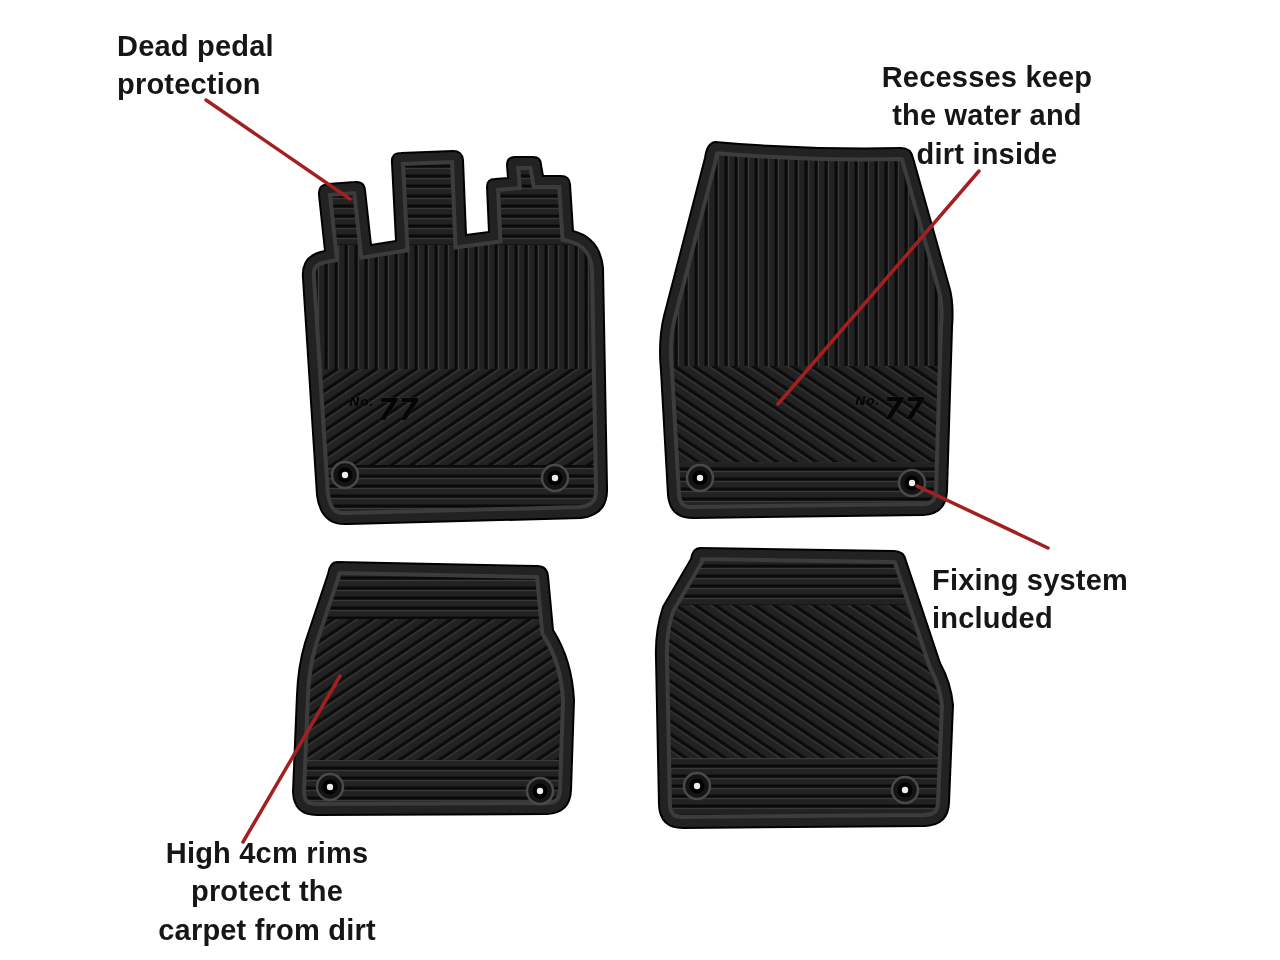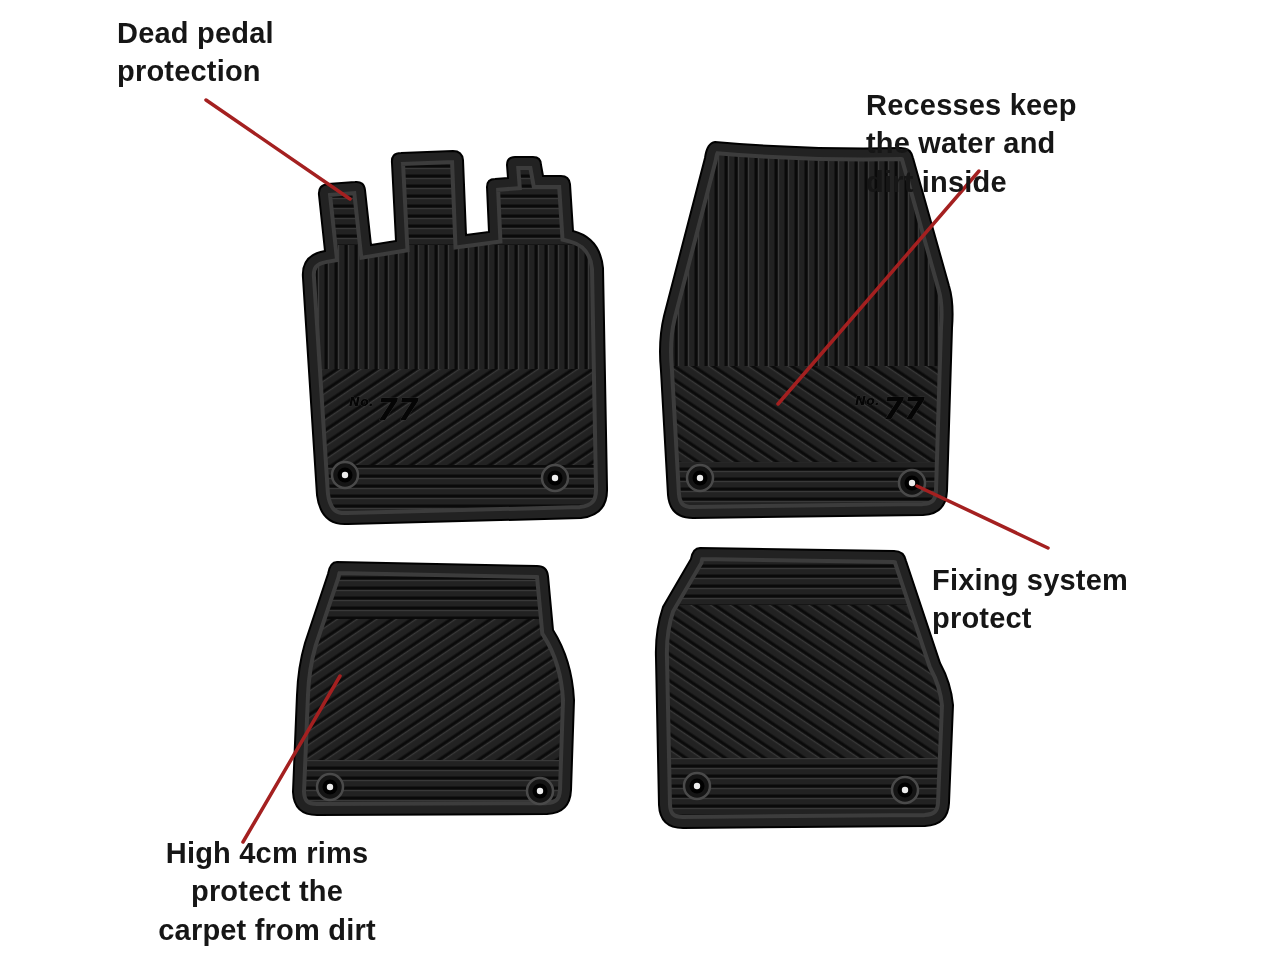--- a/index.html
+++ b/index.html
@@ -4,21 +4,21 @@
 <style>
   html,body{margin:0;padding:0;background:#ffffff;}
   #canvas{
     position:relative;width:1280px;height:960px;background:#ffffff;
     overflow:hidden;font-family:"Liberation Sans",sans-serif;
   }
   .label{
     position:absolute;font-weight:800;font-size:29px;line-height:1.32;
     color:#161616;white-space:pre-line;letter-spacing:.2px;
   }
-  .right{text-align:left;margin-top:28px;}
+  .right{text-align:center;}
   .mat{position:absolute;}
   #annot-lines{position:absolute;left:0;top:0;pointer-events:none;}
 </style>
 </head>
 <body>
 
 <div id="canvas" style="background: rgb(255, 255, 255);">
 
   <svg width="0" height="0" style="position:absolute" aria-hidden="true">
     <defs>
@@ -131,24 +131,24 @@
     <use href="#hole" x="257" y="247"></use>
   </svg>
 
   <svg id="annot-lines" width="1280" height="960" viewBox="0 0 1280 960">
     <line class="red-line" x1="206" y1="100" x2="350" y2="199" stroke="#a42020" stroke-width="3.5" stroke-linecap="round"></line>
     <line class="red-line" x1="979" y1="171" x2="778" y2="404" stroke="#a42020" stroke-width="3.5" stroke-linecap="round"></line>
     <line class="red-line" x1="917" y1="486" x2="1048" y2="548" stroke="#a42020" stroke-width="3.5" stroke-linecap="round"></line>
     <line class="red-line" x1="243" y1="842" x2="340" y2="676" stroke="#a42020" stroke-width="3.5" stroke-linecap="round"></line>
   </svg>
 
-  <div class="label" style="left: 117px; top: 14px; width: 220px; color: rgb(22, 22, 22);">Dead pedal
+  <div class="label" style="left: 117px; top: 27px; width: 220px; color: rgb(22, 22, 22);">Dead pedal
 protection</div>
   <div class="label right" style="left: 866px; top: 58px; width: 242px; color: rgb(22, 22, 22);">Recesses keep
 the water and
 dirt inside</div>
   <div class="label" style="left: 932px; top: 561px; width: 240px; color: rgb(22, 22, 22);">Fixing system
-protect</div>
+included</div>
   <div class="label" style="left: 117px; top: 834px; width: 300px; color: rgb(22, 22, 22); text-align: center;">High 4cm rims
 protect the
 carpet  from dirt</div>
 
 </div>
 
 </body></html>

